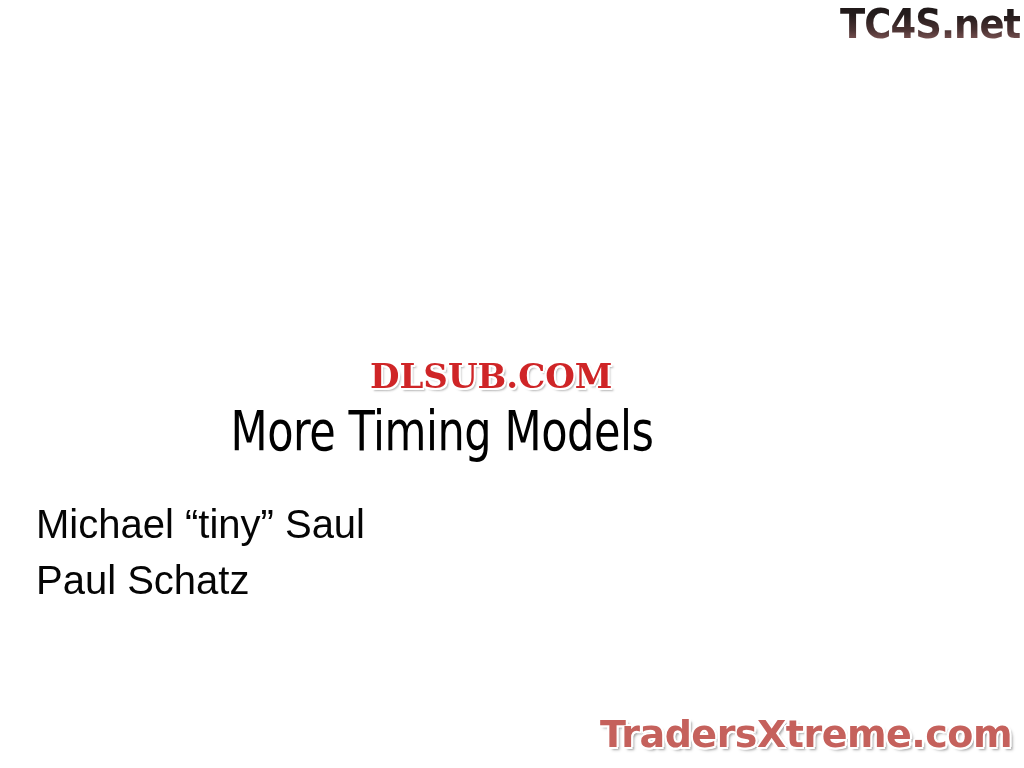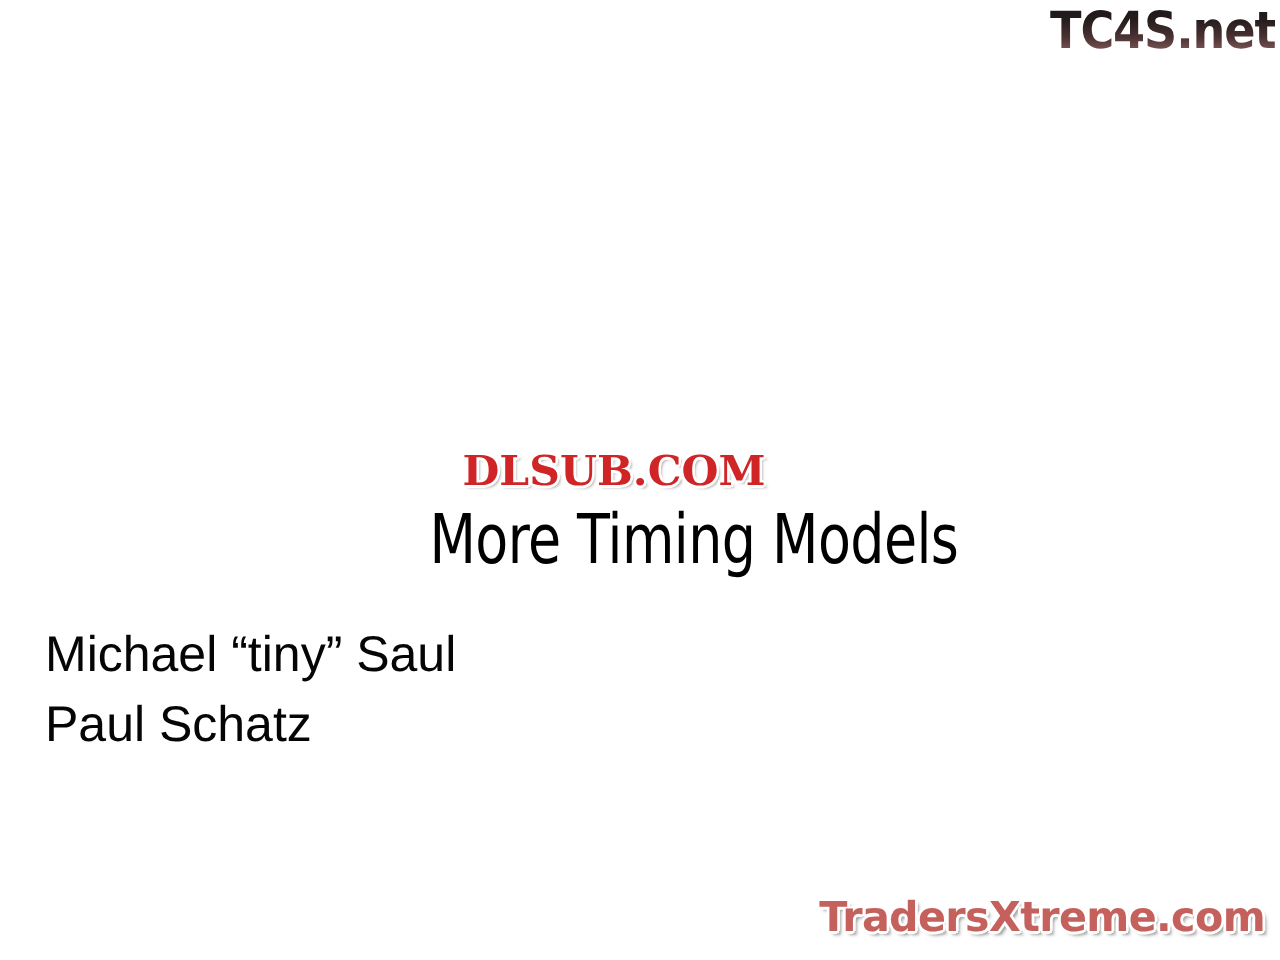--- a/index.html
+++ b/index.html
@@ -45,21 +45,22 @@
     transform-origin: center center;
     white-space: nowrap;
   }
 
   
   .subtitle-block {
     position: absolute;
     left: 0;
     top: 398px;
     width: 820px;
-    text-align: right;
+    text-align: center;
+    padding-left: 32px;
   }
 
   .subtitle-line {
     display: block;
     font-family: "Liberation Sans Narrow", "DejaVu Sans Condensed", "Liberation Sans", sans-serif;
     font-size: 55px;
     line-height: 66px;
     font-weight: 400;
     color: #000000;
     letter-spacing: -0.5px;
@@ -139,21 +140,21 @@
        0  2px 0 #ffffff,
        2.5px 2.5px 2px rgba(90,90,90,0.45);
   }
 
   
   .wm-traders {
     position: absolute;
     right: 12px;
     bottom: 14px;
     font-family: "DejaVu Sans", "Liberation Sans", sans-serif;
-    font-size: 33px;
+    font-size: 38px;
     font-weight: 700;
     line-height: 40px;
     letter-spacing: -0.5px;
     white-space: nowrap;
     color: #c5615c;
     text-shadow:
       -1.5px -1.5px 0 #ffffff,
        1.5px -1.5px 0 #ffffff,
       -1.5px  1.5px 0 #ffffff,
        1.5px  1.5px 0 #ffffff,

